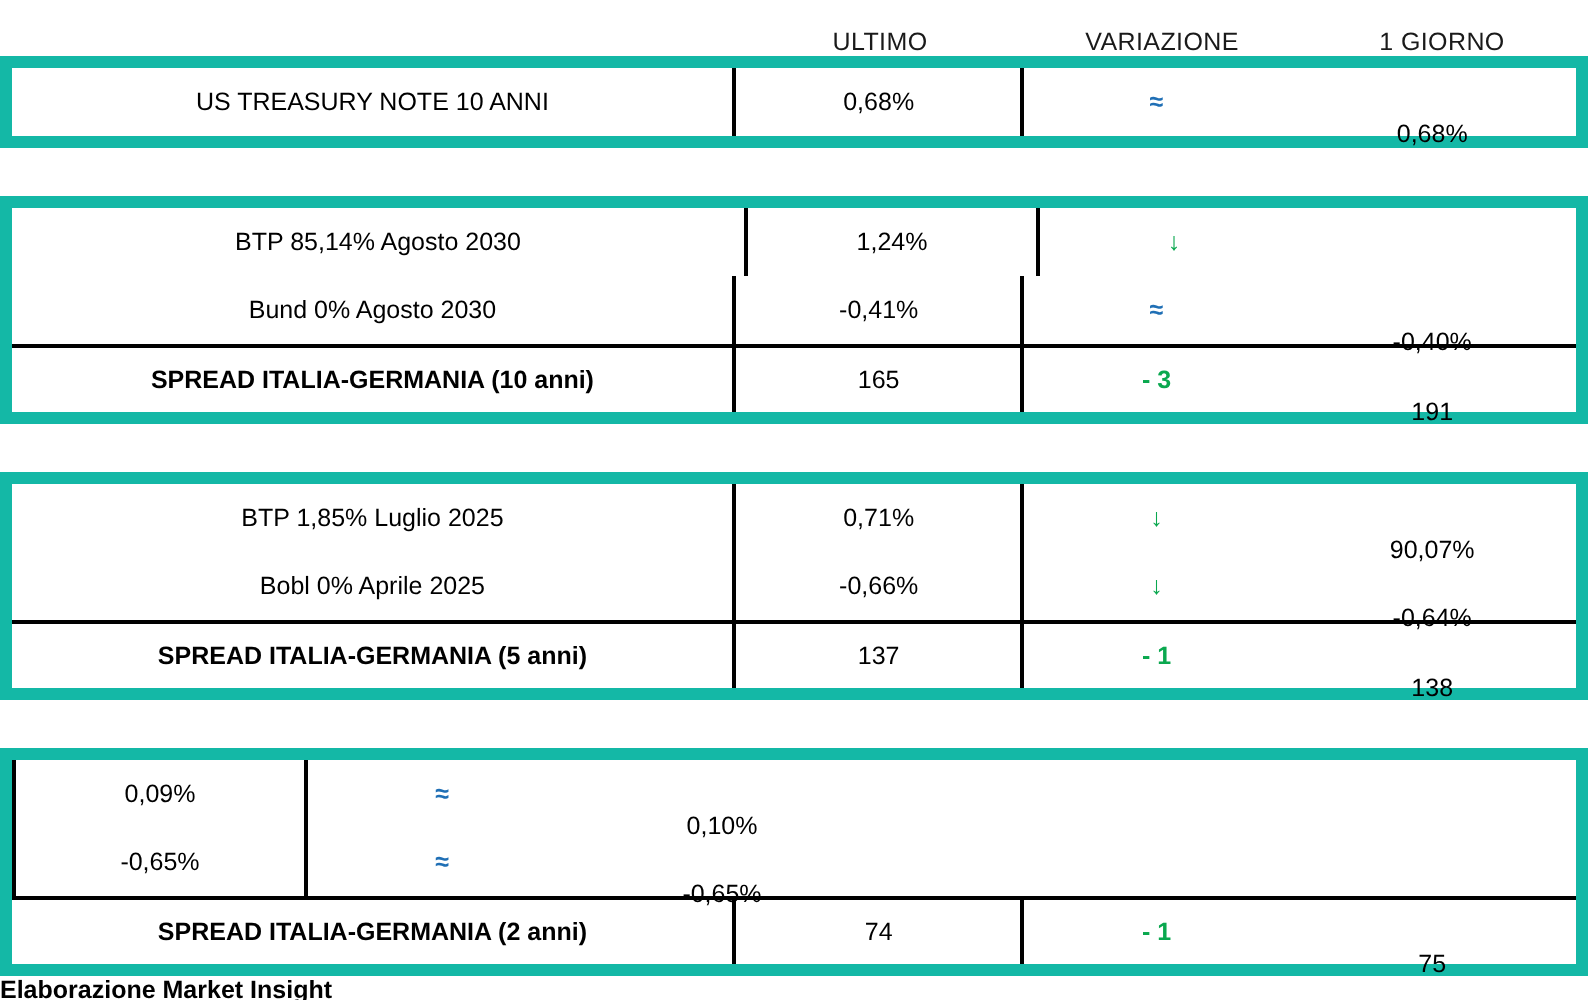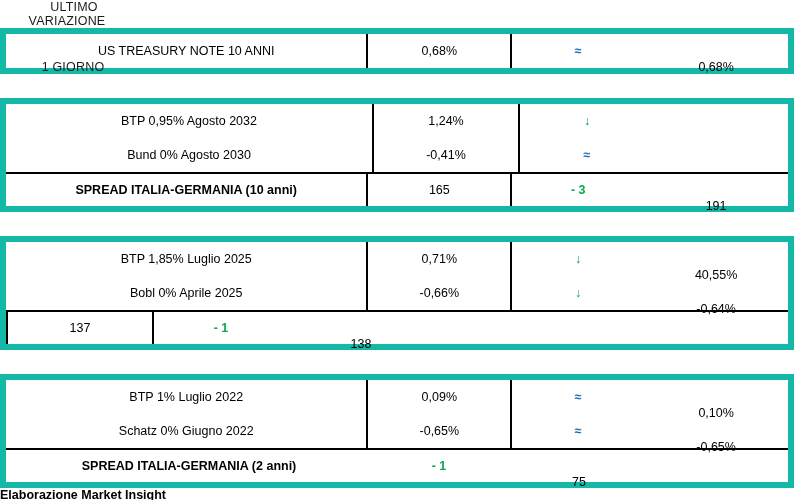--- a/index.html
+++ b/index.html
@@ -27,22 +27,21 @@
     width: 100%;
     box-sizing: border-box;
   }
   .c-label { width: 366px; box-sizing: border-box; }
   .c-ultimo { width: 148px; box-sizing: border-box; }
   .c-var   { width: 134px; box-sizing: border-box; }
   .c-day   { width: 146px; box-sizing: border-box; margin-top: 32px; }
 
   .header-row {
     height: 28px;
-    align-items: flex-start;
-    flex-direction: column;
+    align-items: flex-end;
   }
   .header-row > div {
     text-align: center;
     font-size: 12.5px;
     letter-spacing: .2px;
     color: #1a1a1a;
   }
 
   
   .block {
@@ -109,76 +108,77 @@
       <div class="c-ultimo">0,68%</div>
       <div class="c-var arrow flat">≈</div>
       <div class="c-day">0,68%</div>
     </div>
   </div>
 
   <div class="gap-block"></div>
 
   <div class="block">
     <div class="row">
-      <div class="c-label">BTP 0,95% Agosto 2032</div>
+      <div class="c-label">BTP 85,14% Agosto 2030</div>
       <div class="c-ultimo">1,24%</div>
       <div class="c-var arrow down">↓</div>
     </div>
     <div class="row">
       <div class="c-label">Bund 0% Agosto 2030</div>
       <div class="c-ultimo">-0,41%</div>
       <div class="c-var arrow flat">≈</div>
+      <div class="c-day">-0,40%</div>
     </div>
     <div class="row sep-row">
       <div class="c-label spread-label">SPREAD ITALIA-GERMANIA (10 anni)</div>
       <div class="c-ultimo spread-value">165</div>
       <div class="c-var spread-change">- 3</div>
       <div class="c-day">191</div>
     </div>
   </div>
 
   <div class="gap-block"></div>
 
   <div class="block">
     <div class="row">
       <div class="c-label">BTP 1,85% Luglio 2025</div>
       <div class="c-ultimo">0,71%</div>
       <div class="c-var arrow down">↓</div>
-      <div class="c-day">40,55%</div>
+      <div class="c-day">90,07%</div>
     </div>
     <div class="row">
       <div class="c-label">Bobl 0% Aprile 2025</div>
       <div class="c-ultimo">-0,66%</div>
       <div class="c-var arrow down">↓</div>
       <div class="c-day">-0,64%</div>
     </div>
     <div class="row sep-row">
+      <div class="c-label spread-label">SPREAD ITALIA-GERMANIA (5 anni)</div>
       <div class="c-ultimo spread-value">137</div>
       <div class="c-var spread-change">- 1</div>
       <div class="c-day">138</div>
     </div>
   </div>
 
   <div class="gap-block"></div>
 
   <div class="block">
     <div class="row">
-      <div class="c-label">BTP 1% Luglio 2022</div>
       <div class="c-ultimo">0,09%</div>
       <div class="c-var arrow flat">≈</div>
       <div class="c-day">0,10%</div>
     </div>
     <div class="row">
-      <div class="c-label">Schatz 0% Giugno 2022</div>
       <div class="c-ultimo">-0,65%</div>
       <div class="c-var arrow flat">≈</div>
       <div class="c-day">-0,65%</div>
     </div>
     <div class="row sep-row">
       <div class="c-label spread-label">SPREAD ITALIA-GERMANIA (2 anni)</div>
+      <div class="c-ultimo spread-value">74</div>
       <div class="c-var spread-change">- 1</div>
       <div class="c-day">75</div>
     </div>
   </div>
 
   <div class="footer">
     <span>Elaborazione Market Insight</span>
   </div>
 
 </div>

